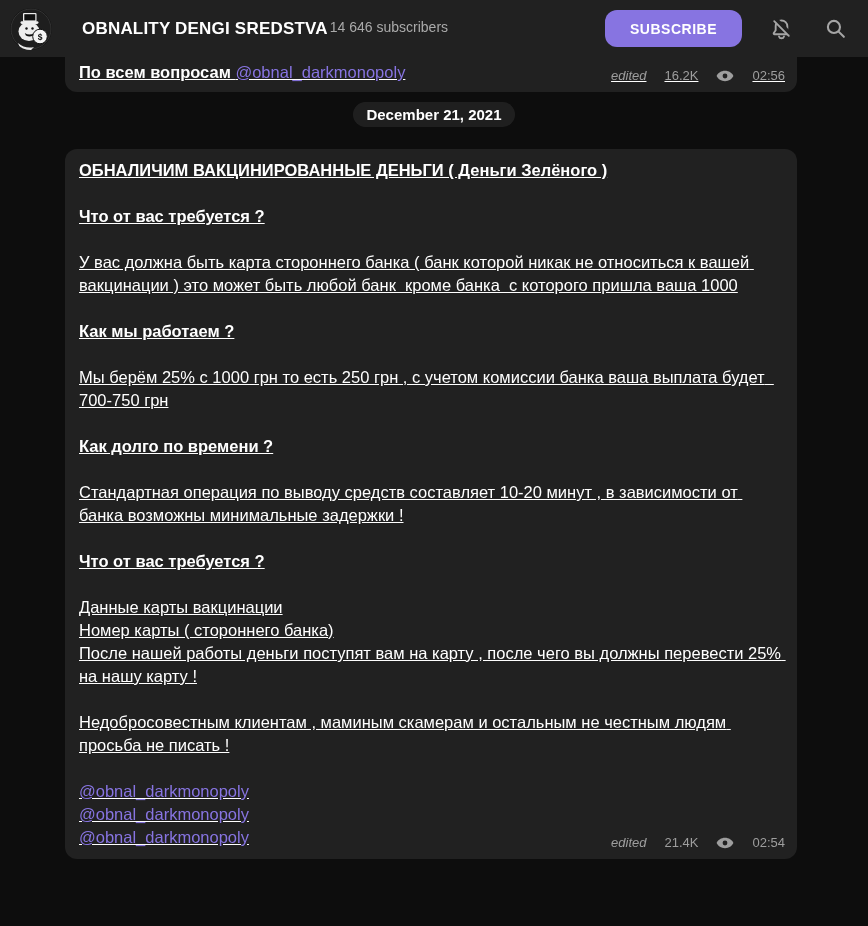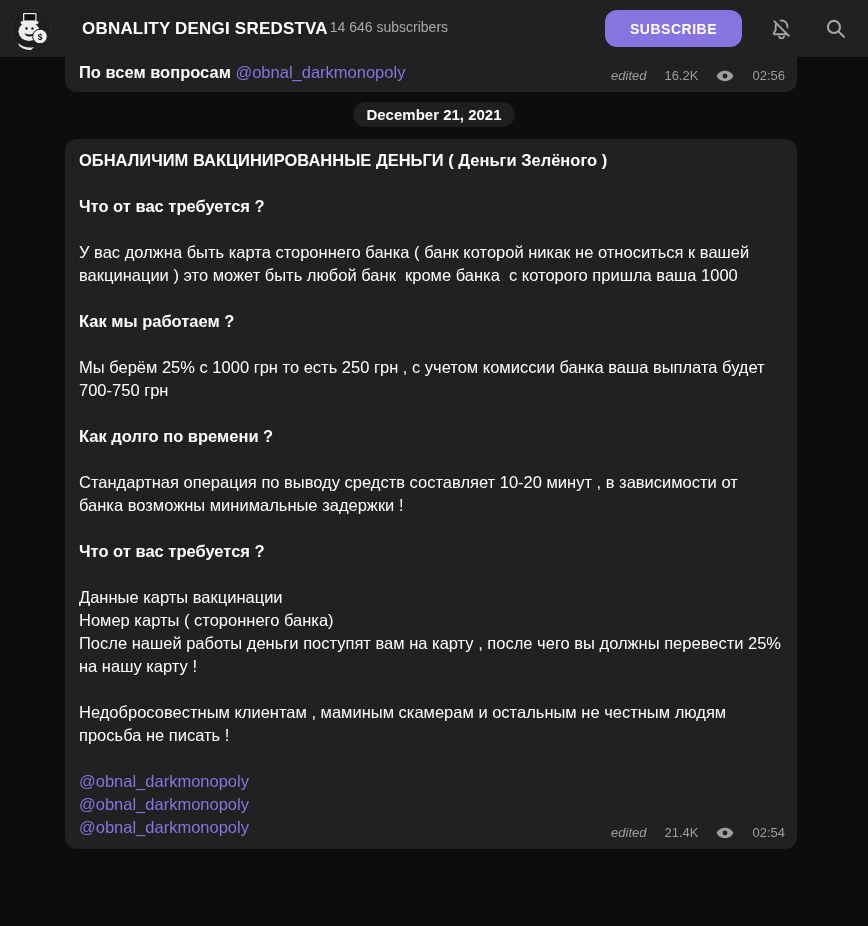--- a/index.html
+++ b/index.html
@@ -26,35 +26,35 @@
     height:37px;padding:3px 25px;font-size:14px;font-weight:bold;letter-spacing:.5px;
     font-family:inherit;cursor:pointer;}
   .hicon{width:26px;height:26px;display:flex;align-items:center;justify-content:center;
     cursor:pointer;flex:0 0 auto;}
   .hicon.bell{margin-left:26px;}
   .hicon.search{margin-left:28px;}
 
   
   .chat{height:869px;background:var(--page-bg);position:relative;overflow:hidden;}
 
-  .bubble{background:var(--panel-bg);width:732px;margin-left:65px;position:relative;}
+  .bubble{background:var(--panel-bg);width:732px;margin-left:65px;position:relative;text-decoration:underline;}
 
   .top-bubble{border-radius:0 0 12px 12px;display:flex;justify-content:space-between;
     align-items:flex-end;padding:4px 12px 8px 14px;}
   .msg-line{font-size:16.5px;line-height:23px;white-space:pre-wrap;}
   .bold-seg{font-weight:bold;}
   .mention{color:var(--accent);text-decoration:none;cursor:pointer;}
 
   .meta{display:flex;align-items:center;gap:18px;color:var(--meta);font-size:13px;
     white-space:nowrap;line-height:16px;}
   .meta .edited{font-style:italic;}
   .meta .eye{display:flex;align-items:center;}
   .meta-abs{position:absolute;right:12px;bottom:8px;}
 
-  .date-pill{width:max-content;margin:10px auto 12px;background:rgba(255,255,255,.08);
+  .date-pill{width:max-content;margin:10px auto 22px;background:rgba(255,255,255,.08);
     color:#fff;font-weight:bold;font-size:15px;padding:4px 13px;border-radius:15px;cursor:pointer;}
 
   .main-bubble{border-radius:12px;margin-top:0;padding:10px 14px 10px;}
   .para{font-size:16.5px;line-height:23px;white-space:pre-wrap;}
   .para.bold{font-weight:bold;}
   .para.link{color:var(--accent);cursor:pointer;width:max-content;}
   .para.gap{margin-bottom:23px;}
 </style>
 </head>
 <body>

